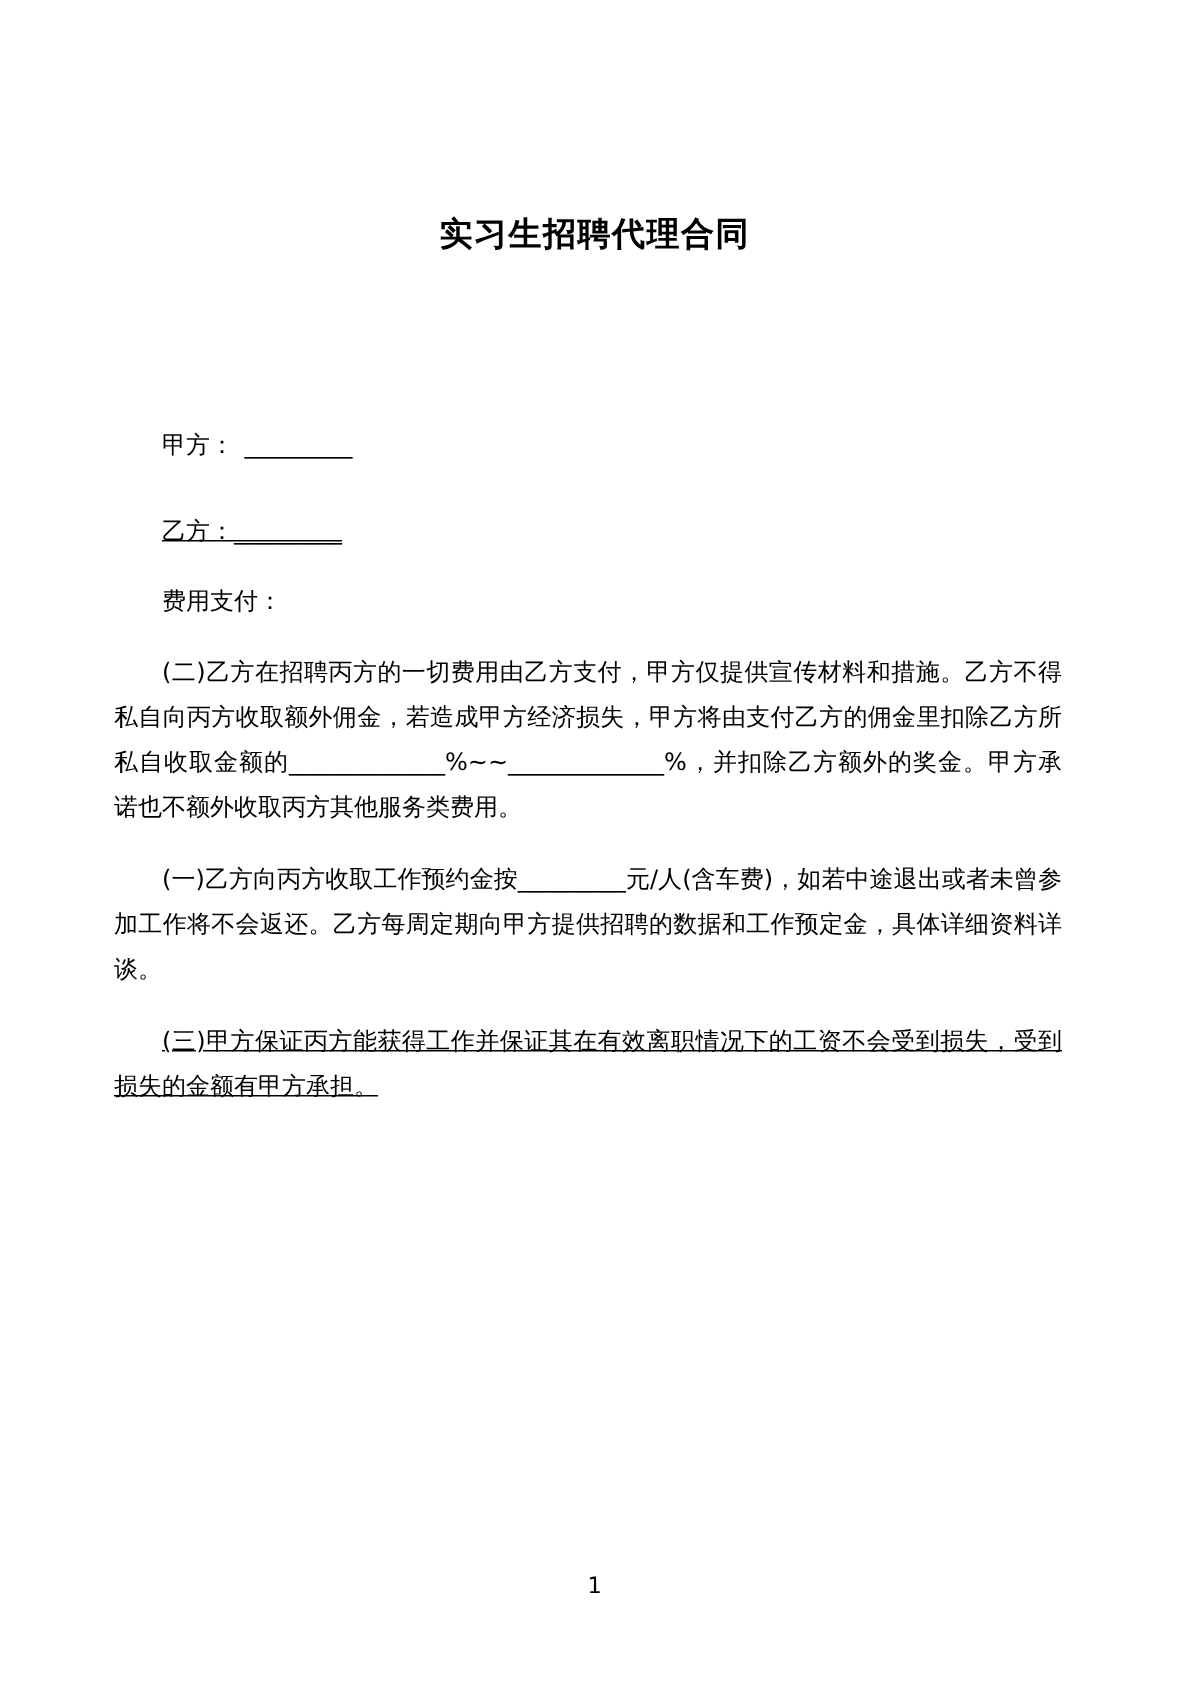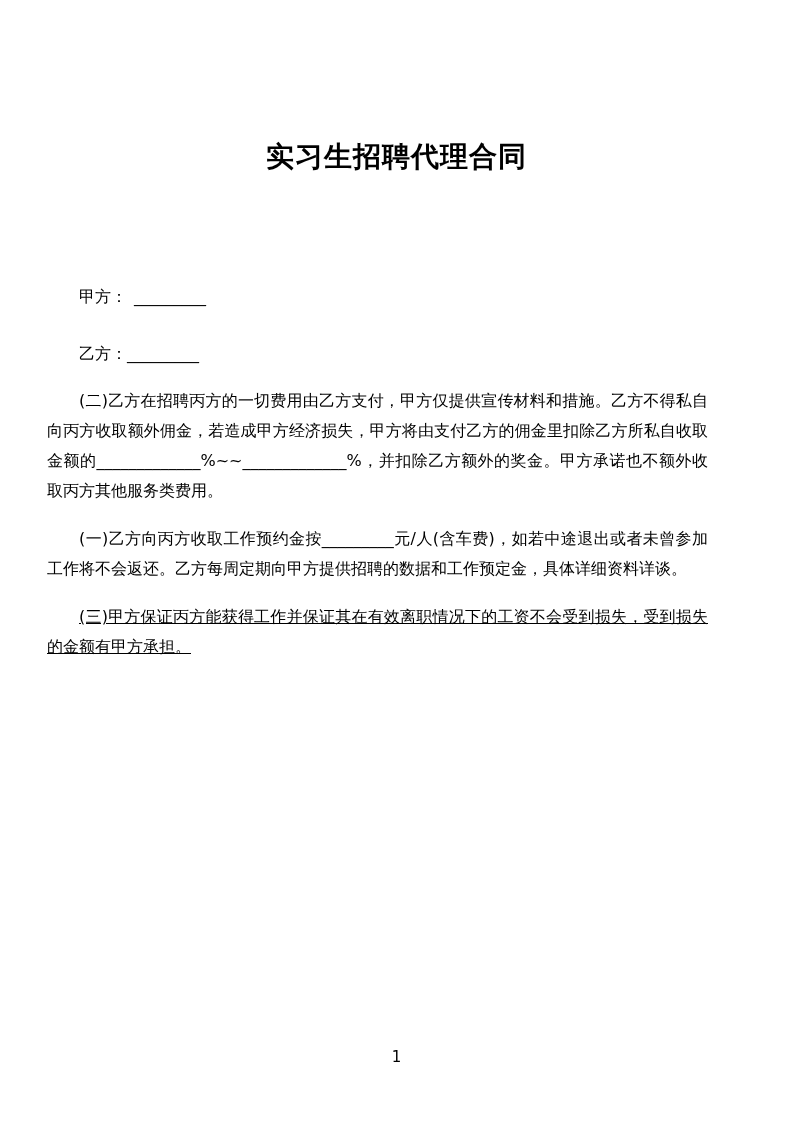--- a/index.html
+++ b/index.html
@@ -11,37 +11,37 @@
     margin: 0 auto;
     background: #ffffff;
     color: #000000;
     font-family: "DejaVu Sans", "Liberation Sans", sans-serif;
     overflow: hidden;
   }
   .doc-title {
     padding-top: 140px;
     width: 100%;
     text-align: center;
-    font-size: 28px;
+    font-size: 22px;
     line-height: 34px;
     font-weight: bold;
     letter-spacing: 1px;
   }
   .content {
-    margin-left: 47px;
+    margin-left: 76px;
     margin-right: 85px;
     font-size: 16px;
     line-height: 30px;
   }
   .party-line {
     text-indent: 32px;
     white-space: nowrap;
   }
   .party-line.party-a { margin-top: 108px; }
-  .party-line.party-b { margin-top: 27px; }
+  .party-line.party-b { margin-top: 27px; text-decoration: underline; }
   .party-blank { letter-spacing: 0; }
   .party-a .party-blank { margin-left: 7px; }
   p.body-para {
     text-indent: 32px;
     text-align: justify;
     word-break: break-all;
   }
   .intro-para    { margin-top: 19px; }
   .section-head  { margin-top: 17px; text-indent: 32px; }
   .clause-1 { margin-top: 18px; }
@@ -69,20 +69,21 @@
 
     <div class="party-line party-a">
       <span>甲方：</span><span class="party-blank">_________</span>
     </div>
 
     <div class="party-line party-b">
       <span>乙方：</span><span class="party-blank">_________</span>
     </div>
 
 
+    <div class="section-head">费用支付：</div>
 
     <p class="body-para clause-2">(二)乙方在招聘丙方的一切费用由乙方支付，甲方仅提供宣传材料和措施。乙方不得私自向丙方收取额外佣金，若造成甲方经济损失，甲方将由支付乙方的佣金里扣除乙方所私自收取金额的_____________%~~_____________%，并扣除乙方额外的奖金。甲方承诺也不额外收取丙方其他服务类费用。</p>
 
     <p class="body-para clause-1">(一)乙方向丙方收取工作预约金按_________元/人(含车费)，如若中途退出或者未曾参加工作将不会返还。乙方每周定期向甲方提供招聘的数据和工作预定金，具体详细资料详谈。</p>
 
     <p class="body-para clause-3">(三)甲方保证丙方能获得工作并保证其在有效离职情况下的工资不会受到损失，受到损失的金额有甲方承担。</p>
 
 
   </div>
 

